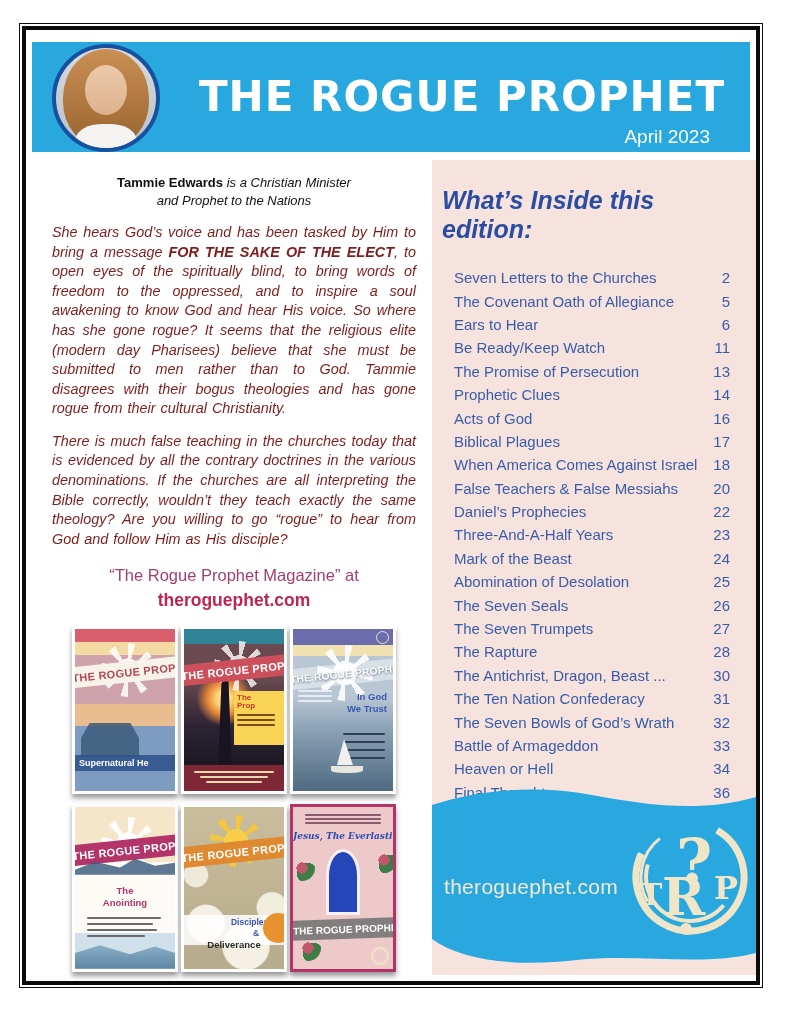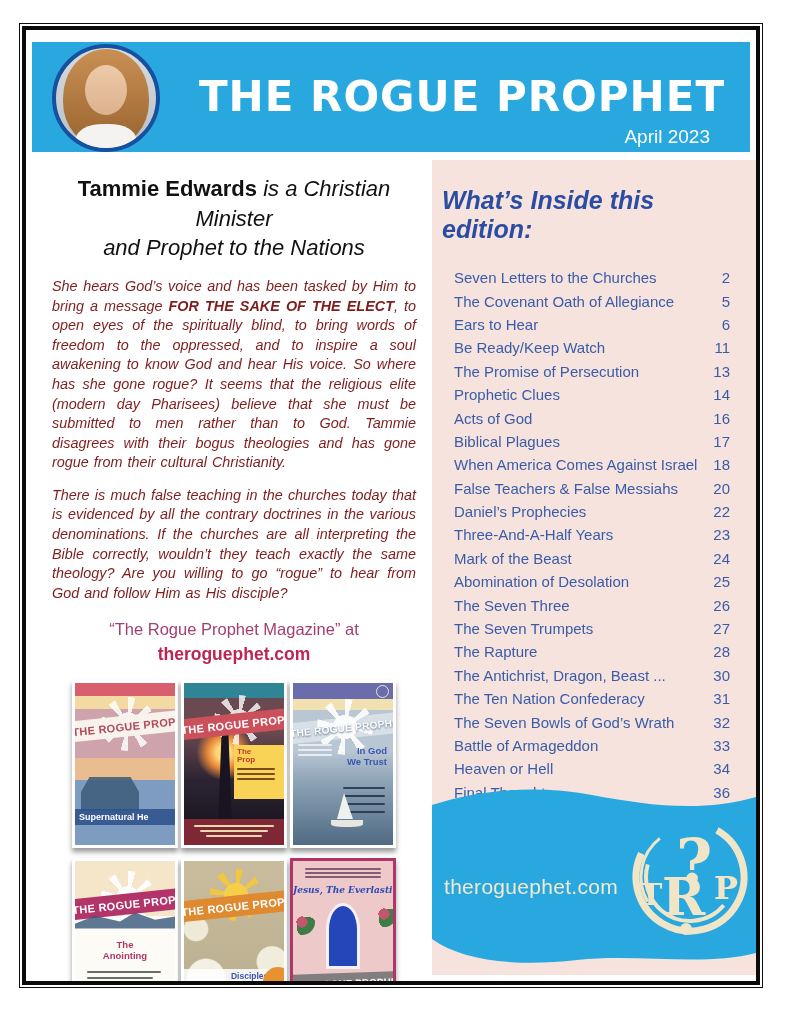--- a/index.html
+++ b/index.html
@@ -28,21 +28,21 @@
     position:absolute;left:150px;width:560px;top:30px;text-align:center;color:#ffffff;
     font-family:"DejaVu Sans",sans-serif;font-weight:bold;font-size:42px;letter-spacing:1px;white-space:nowrap;
   }
   .issue-date{position:absolute;right:40px;top:84px;color:#ffffff;font-size:19px;}
 
   
   .left-col{
     position:absolute;left:6px;top:126px;width:400px;bottom:4px;background:#ffffff;
     padding:14px 14px 0 18px;box-sizing:border-box;
   }
-  .intro-heading{text-align:center;font-size:22px;color:#111;line-height:1.35;margin:4px 6px 14px 6px;}
+  .intro-heading{text-align:center;font-size:13px;color:#111;line-height:1.35;margin:4px 6px 14px 6px;}
   .intro-heading .nm{font-weight:bold;}
   .intro-heading .it{font-style:italic;}
   .para{
     font-style:italic;text-align:justify;color:#7f1d1d;font-size:14.4px;line-height:1.36;
     margin:0 2px 13px 2px;word-spacing:1px;
   }
   .para b{font-style:italic;}
   .promo{text-align:center;margin-top:15px;line-height:1.45;}
   .promo .l1{color:#a43e72;font-size:16.5px;}
   .promo .l2{color:#be2553;font-size:17.5px;font-weight:bold;}
@@ -356,21 +356,21 @@
           <span class="lbl">Mark of the Beast</span>
           <span class="pg">24</span>
         </div>
 
         <div class="toc-row">
           <span class="lbl">Abomination of Desolation</span>
           <span class="pg">25</span>
         </div>
 
         <div class="toc-row">
-          <span class="lbl">The Seven Three</span>
+          <span class="lbl">The Seven Seals</span>
           <span class="pg">26</span>
         </div>
 
         <div class="toc-row">
           <span class="lbl">The Seven Trumpets</span>
           <span class="pg">27</span>
         </div>
 
         <div class="toc-row">
           <span class="lbl">The Rapture</span>

